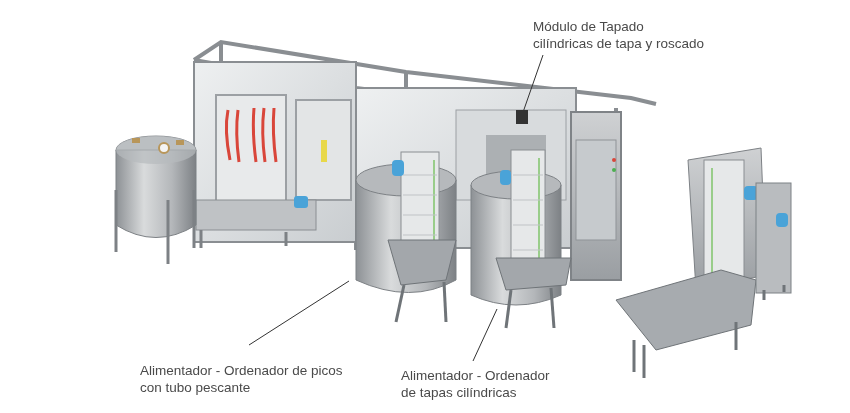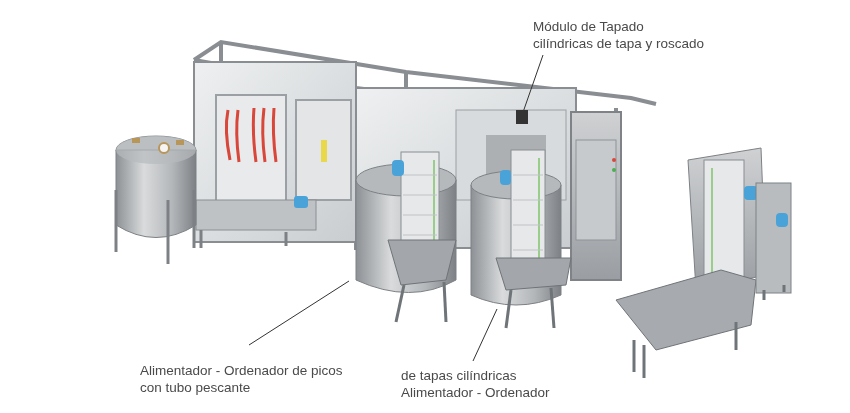--- a/index.html
+++ b/index.html
@@ -157,17 +157,17 @@
   <span>Módulo de Tapado</span>
   <span>cilíndricas de tapa y roscado</span>
 </div>
 
 <div class="label" style="left:124px; top:350px;margin-top:12px;">
   <span>Alimentador - Ordenador de picos</span>
   <span>con tubo pescante</span>
 </div>
 
 <div class="label" style="left:385px; top:367px;">
+  <span>Alimentador - Ordenador</span>
   <span>de tapas cilíndricas</span>
-  <span>Alimentador - Ordenador</span>
 </div>
 
 </div>
 
 </body></html>

